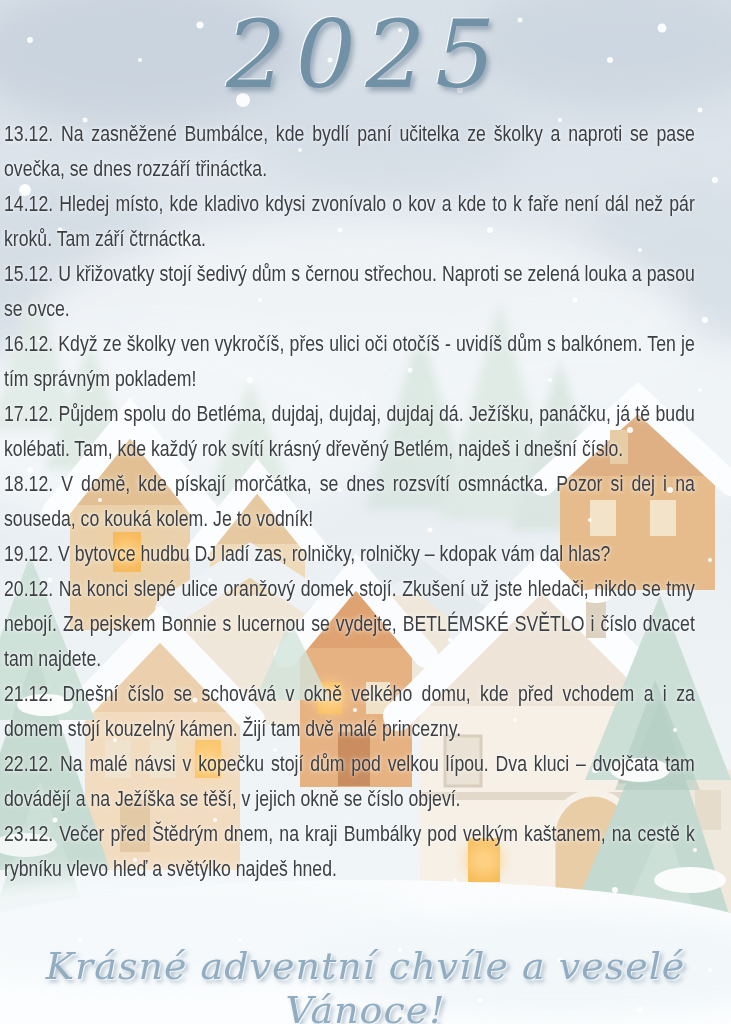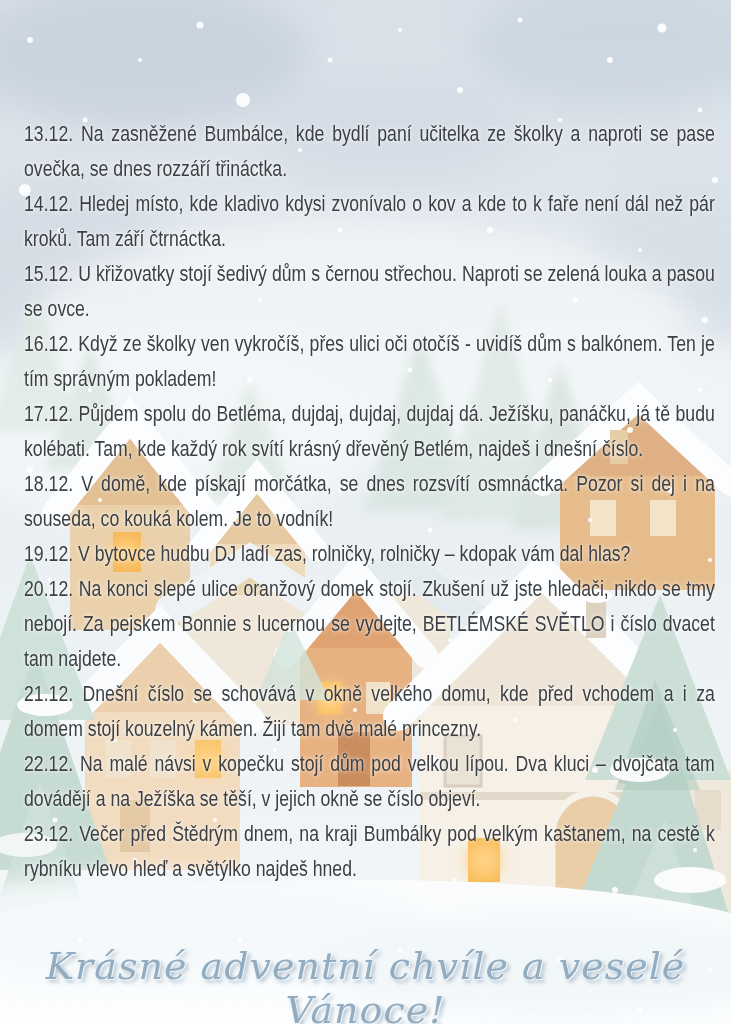--- a/index.html
+++ b/index.html
@@ -13,21 +13,21 @@
   .content { position:absolute; inset:0; z-index:2; }
 
   h1.year {
     margin:0; padding-top:6px; text-align:center;
     font-family:"DejaVu Serif", serif; font-style:italic; font-weight:400;
     font-size:94px; line-height:1.05; letter-spacing:10px;
     color:#7191a7;
     text-shadow:-1px -1px 0 rgba(255,255,255,.85), 3px 4px 5px rgba(93,116,137,.5);
   }
 
-  .entries-wrap { position:absolute; left:24px; top:116px; width:691px; overflow:visible; }
+  .entries-wrap { position:absolute; left:4px; top:116px; width:691px; overflow:visible; }
   .entries {
     width:880px; transform:scaleX(0.785); transform-origin:0 0;
     font-size:22.5px; line-height:35px; color:#3c3f43;
     text-shadow:0 0 6px rgba(255,255,255,.85), 0 0 2px rgba(255,255,255,.5);
   }
   .entries p { margin:0; text-align:justify; }
   .entries .date { white-space:nowrap; }
 
   .greeting {
     position:absolute; left:0; right:0; top:944px; text-align:center;
@@ -235,20 +235,21 @@
         <circle cx="320" cy="990" r="2.5"></circle>
         <circle cx="400" cy="950" r="2"></circle>
       <circle cx="480" cy="1000" r="2"></circle>
         <circle cx="560" cy="960" r="2.5"></circle>
         <circle cx="640" cy="1010" r="3"></circle>
       <circle cx="710" cy="970" r="2"></circle>
     </g>
   </svg>
 
   <div class="content">
+    <h1 class="year">2025</h1>
 
     <div class="entries-wrap">
       <div class="entries">
         <p><span class="date">13.12.</span> <span>Na zasněžené Bumbálce, kde bydlí paní učitelka ze školky a naproti se pase ovečka, se dnes rozzáří třináctka.</span></p>
         <p><span class="date">14.12.</span> <span>Hledej místo, kde kladivo kdysi zvonívalo o kov a kde to k faře není dál než pár kroků. Tam září čtrnáctka.</span></p>
         <p><span class="date">15.12.</span> <span>U křižovatky stojí šedivý dům s černou střechou. Naproti se zelená louka a pasou se ovce.</span></p>
         <p><span class="date">16.12.</span> <span>Když ze školky ven vykročíš, přes ulici oči otočíš - uvidíš dům s balkónem. Ten je tím správným pokladem!</span></p>
         <p><span class="date">17.12.</span> <span>Půjdem spolu do Betléma, dujdaj, dujdaj, dujdaj dá. Ježíšku, panáčku, já tě budu kolébati. Tam, kde každý rok svítí krásný dřevěný Betlém, najdeš i dnešní číslo.</span></p>
         <p><span class="date">18.12.</span> <span>V domě, kde pískají morčátka, se dnes rozsvítí osmnáctka. Pozor si dej i na souseda, co kouká kolem. Je to vodník!</span></p>
         <p><span class="date">19.12.</span> <span>V bytovce hudbu DJ ladí zas, rolničky, rolničky – kdopak vám dal hlas?</span></p>

